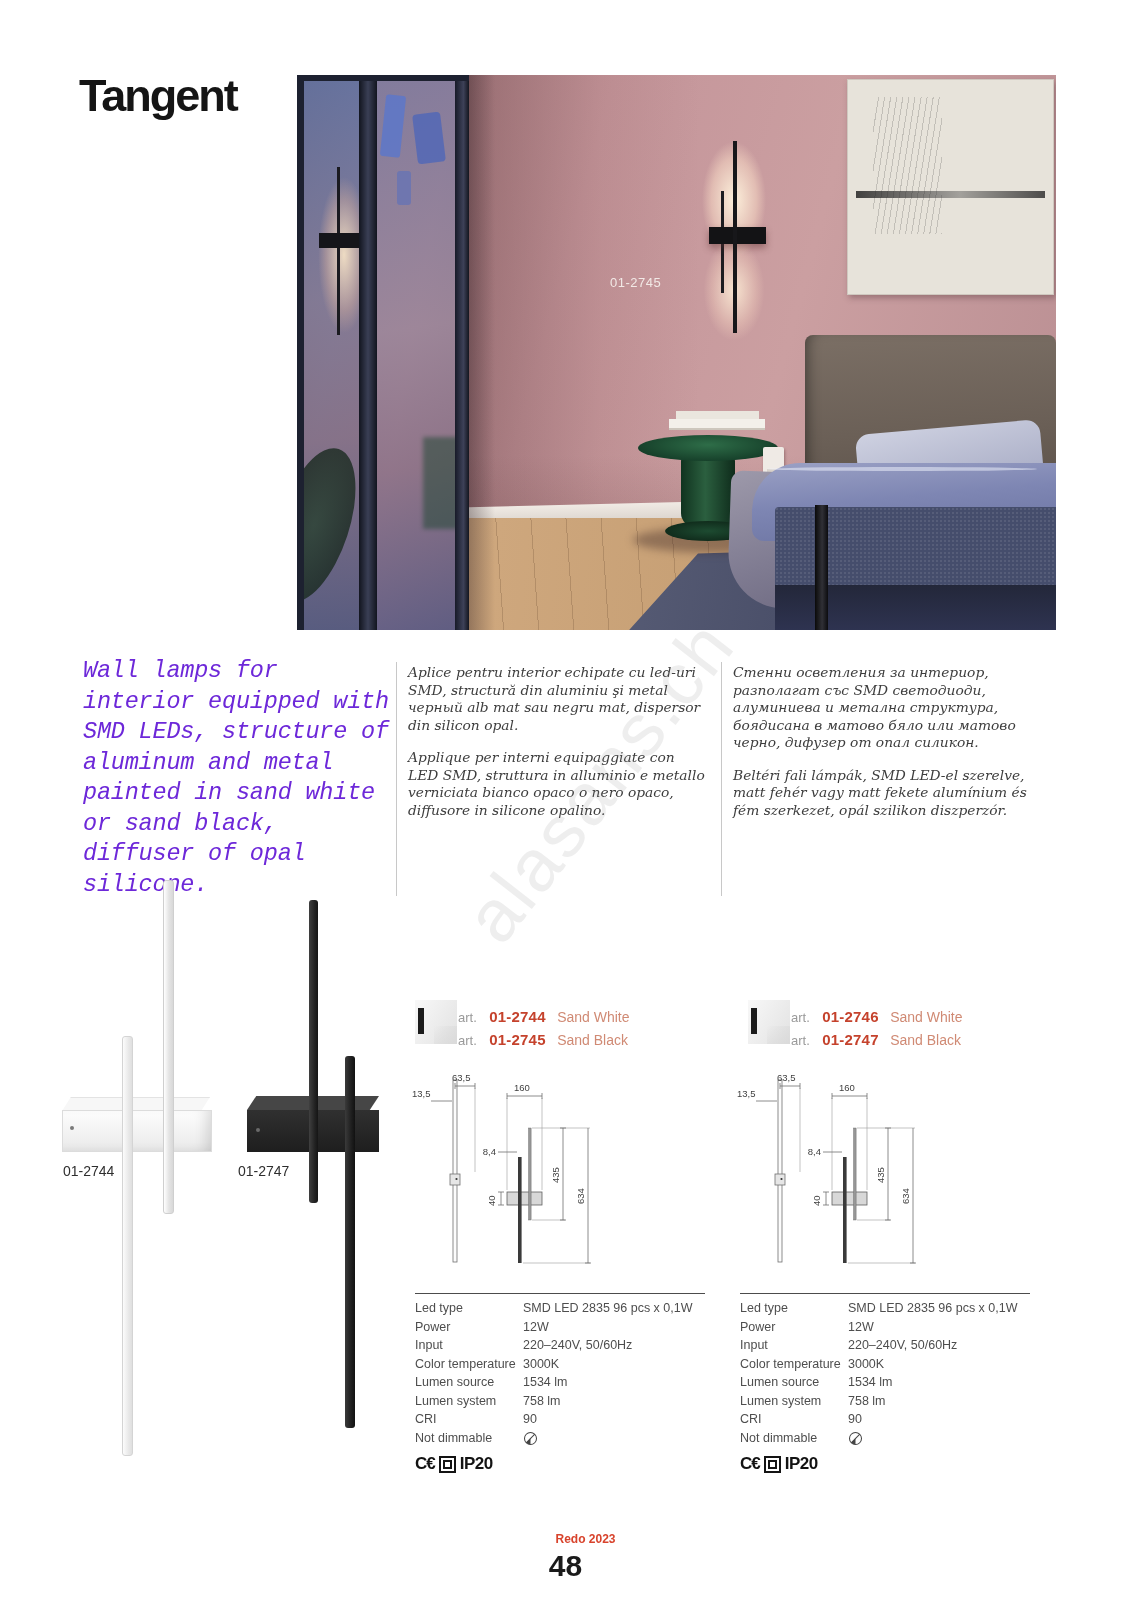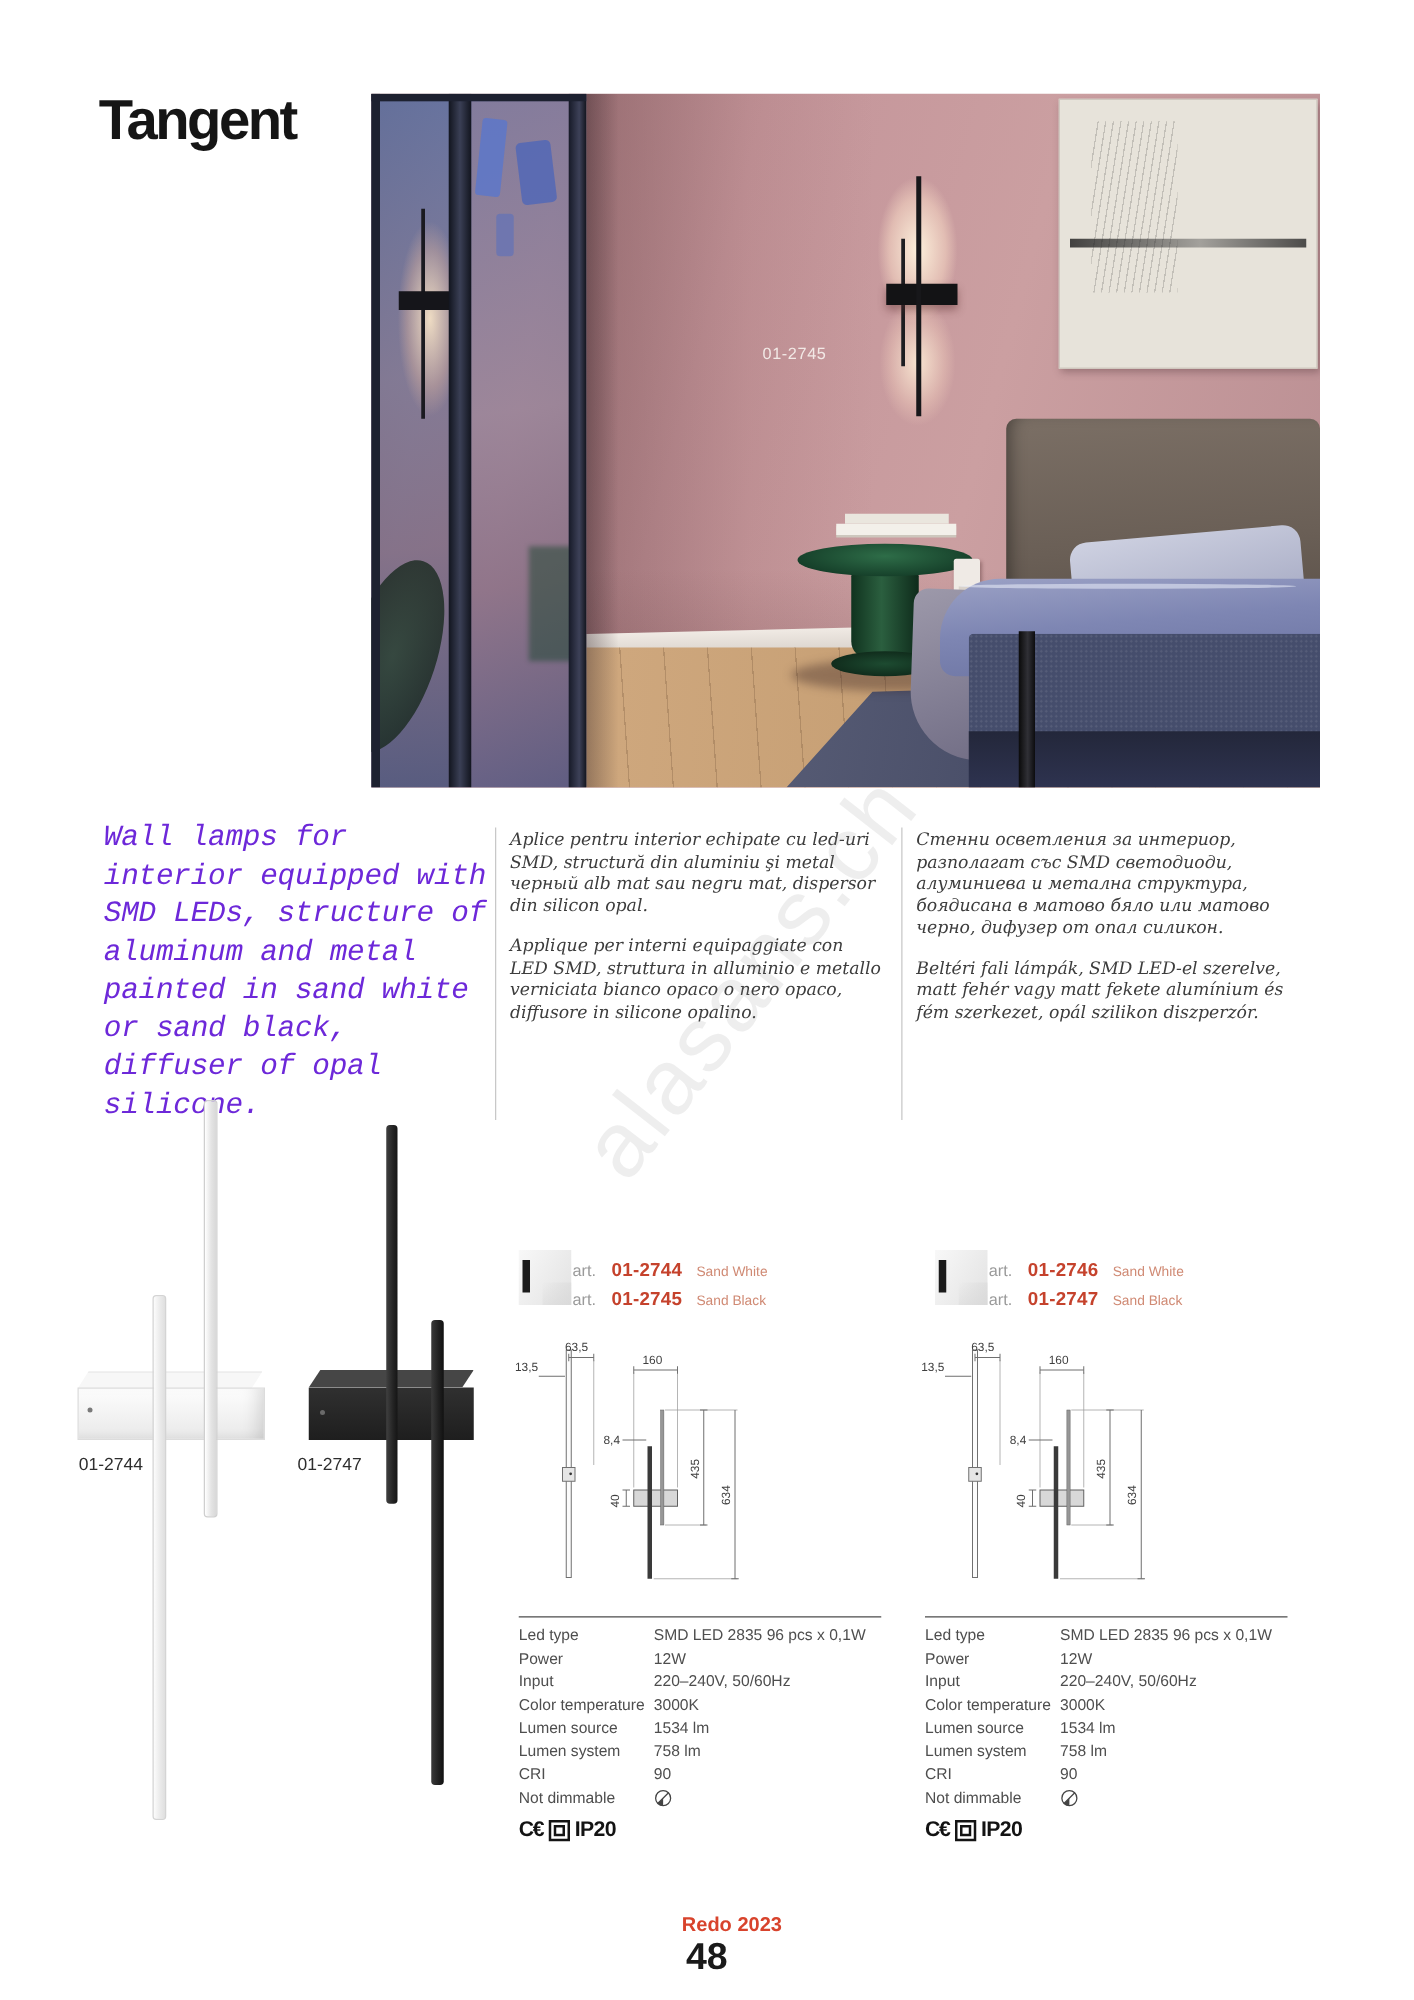--- a/index.html
+++ b/index.html
@@ -133,41 +133,41 @@
   .prod-label{font-size:14px;color:#2e2e2e;}
 
   
   .thumb{width:42px;height:44px;background:linear-gradient(120deg,#f8f8f8 0%,#ededed 50%,#e2e2e2 100%);}
   .thumb .bar{position:absolute;left:3px;top:8px;width:6px;height:26px;background:#1b1b1b;}
   .thumb .shade{position:absolute;right:0;bottom:0;width:55%;height:42%;
         background:linear-gradient(135deg,transparent,#dadada);}
   .art-row{white-space:nowrap;}
   .art-word{font-size:13px;color:#9a9a9a;margin-right:8px;}
   .art-code{font-size:15px;font-weight:bold;color:#c5422c;margin-right:7px;letter-spacing:.2px;}
-  .art-color{font-size:11px;color:#d08a74;}
+  .art-color{font-size:14px;color:#d08a74;}
 
   
   .tech{width:225px;height:212px;}
   .tech text{font-size:9.5px;fill:#3f3f3f;font-family:"Liberation Sans",sans-serif;}
   .tech .dim{stroke:#6f6f6f;stroke-width:.8;fill:none;}
   .tech .ext{stroke:#9c9c9c;stroke-width:.6;fill:none;}
 
   
   .spec{width:290px;border-top:1px solid #4c4c4c;padding-top:7px;}
   .spec-row{display:flex;height:18.5px;font-size:12.5px;color:#4e4e4e;}
   .spec-row .lbl{width:108px;flex:none;}
   .cert-row{display:flex;align-items:center;margin-top:5px;color:#131313;}
   .ce{font-size:17px;font-weight:bold;letter-spacing:-1px;}
   .sq2{width:13px;height:13px;border:2px solid #141414;display:inline-flex;align-items:center;
        justify-content:center;margin:0 4px;}
   .sq2 i{width:5px;height:5px;border:2px solid #141414;display:block;}
   .ip{font-size:17px;font-weight:bold;letter-spacing:-.5px;}
 
   
-  .foot-brand{left:0;right:0;top:1532px;text-align:center;font-size:16px;font-weight:bold;color:#d8432c;padding-left:40px;}
+  .foot-brand{left:0;right:0;top:1532px;text-align:center;font-size:12px;font-weight:bold;color:#d8432c;padding-left:40px;}
   .foot-page{left:0;right:0;top:1549px;text-align:center;font-size:30px;font-weight:bold;color:#1a1a1a;}
 </style>
 </head>
 <body>
 
 <div id="page">
 
   <div class="abs title">Tangent</div>
 
   <div class="abs hero">

